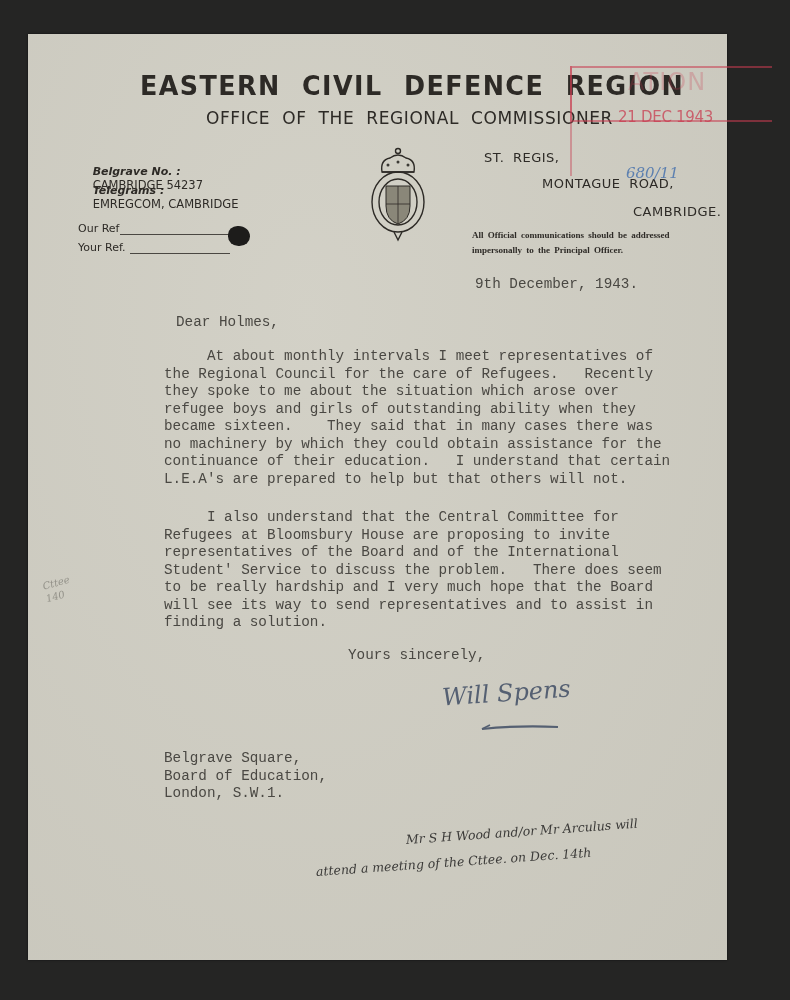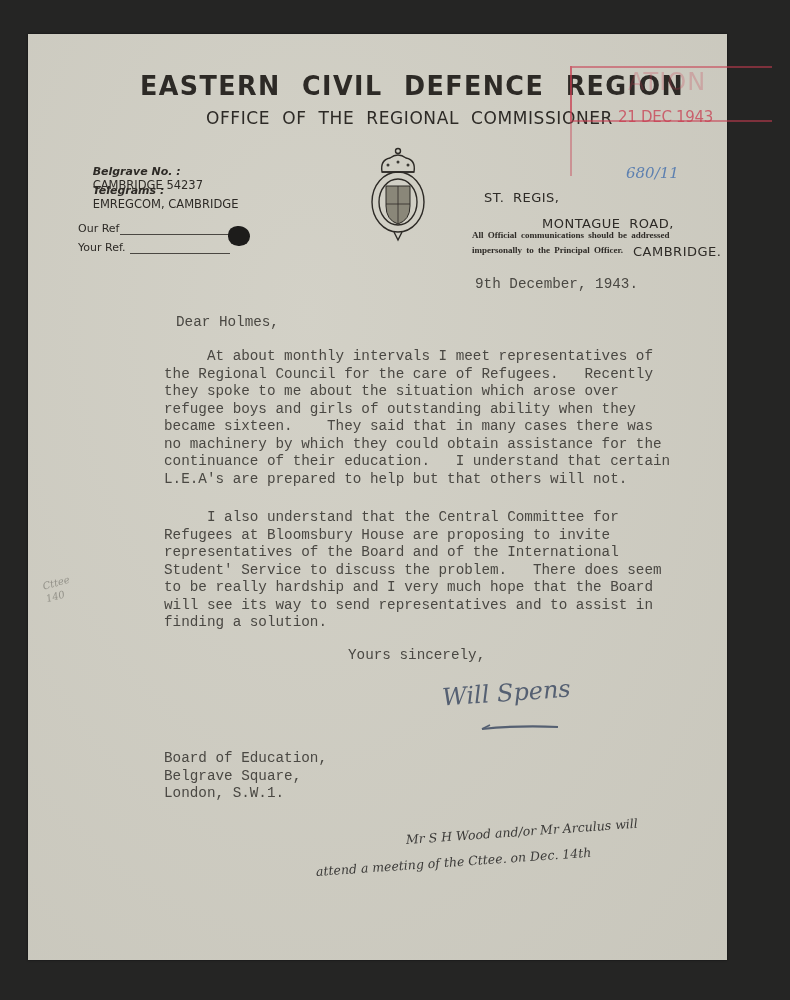--- a/index.html
+++ b/index.html
@@ -45,21 +45,21 @@
     position: absolute; height: 0;
     border-bottom: 1px solid #4a4742;
   }
   .ink-blot {
     position: absolute; left: 200px; top: 192px;
     width: 22px; height: 20px;
     background: #1d1c1b; border-radius: 45% 55% 50% 50%;
   }
   .addr {
     font-family: "DejaVu Sans", sans-serif;
-    font-size: 13px; color: #2d2a26; letter-spacing: 0.5px; word-spacing: 4px; margin-top: 40px;
+    font-size: 13px; color: #2d2a26; letter-spacing: 0.5px; word-spacing: 4px;
   }
   .notice {
     left: 444px; top: 194px;
     font-family: "Liberation Serif", serif;
     font-weight: bold; font-size: 9px; color: #2d2a26;
     line-height: 15px; word-spacing: 2px;
   }
   .crest {
     position: absolute; left: 340px; top: 112px; width: 60px; height: 96px;
   }
@@ -172,19 +172,19 @@
 
   <div class="abs typed" style="left:136px; top:475px;"><div>     I also understand that the Central Committee for</div><div>Refugees at Bloomsbury House are proposing to invite</div><div>representatives of the Board and of the International</div><div>Student' Service to discuss the problem.   There does seem</div><div>to be really hardship and I very much hope that the Board</div><div>will see its way to send representatives and to assist in</div><div>finding a solution.</div></div>
 
   <div class="abs typed" style="left:320px; top:613px;">Yours sincerely,</div>
   <div class="abs signature">Will Spens</div>
   <svg class="sig-arrow" viewBox="0 0 80 8">
     <path d="M2 5 Q40 1 78 3" stroke="#556072" stroke-width="2.2" fill="none"></path>
     <path d="M2 5 L10 1" stroke="#556072" stroke-width="1.6" fill="none"></path>
   </svg>
 
-  <div class="abs typed" style="left:136px; top:716px;"><div>Board of Education,</div><div>Belgrave Square,</div><div>London, S.W.1.</div></div>
+  <div class="abs typed" style="left:136px; top:716px;"><div>Belgrave Square,</div><div>Board of Education,</div><div>London, S.W.1.</div></div>
 
   <div class="abs hand" style="left:378px; top:798px;">Mr S H Wood and/or Mr Arculus will</div>
   <div class="abs hand" style="left:288px; top:830px;">attend a meeting of the Cttee. on Dec. 14th</div>
 
   <div class="abs margin-note"><div>Cttee</div><div>140</div></div>
 </div>
 
 </body></html>

